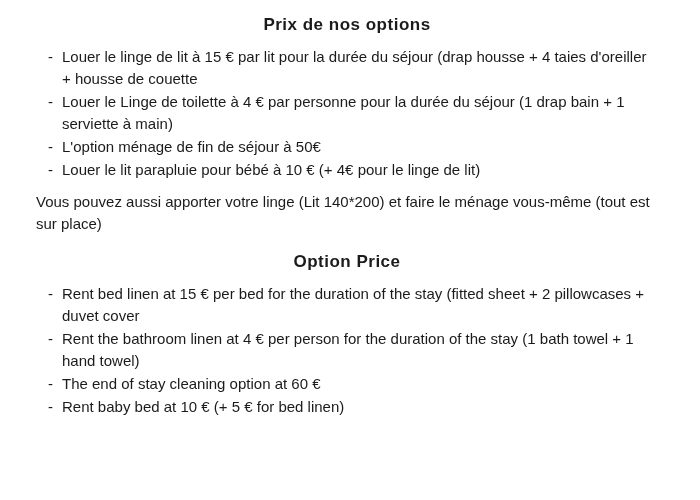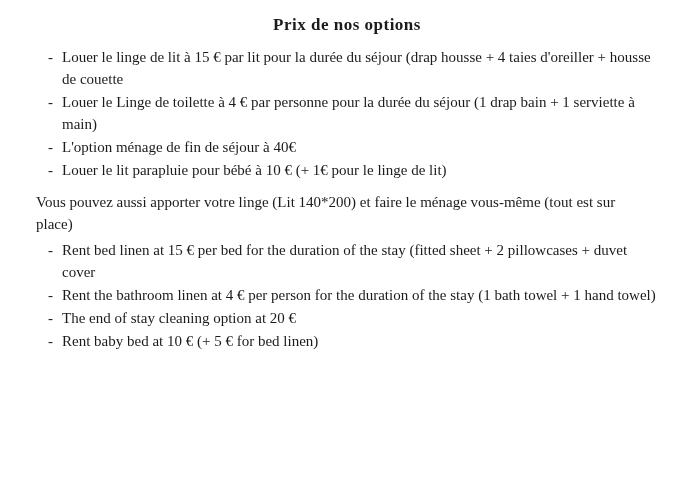--- a/index.html
+++ b/index.html
@@ -6,21 +6,21 @@
     margin: 0;
     padding: 0;
     background: #ffffff;
   }
   .page {
     width: 700px;
     height: 500px;
     box-sizing: border-box;
     background: #ffffff;
     color: #1b1b1b;
-    font-family: Liberation Serif, serif;
+    font-family: Liberation Sans, sans-serif;
     font-size: 15px;
     line-height: 22px;
     padding: 8px 42px 0 36px;
     overflow: hidden;
   }
   .section-title {
     font-size: 17px;
     font-weight: 700;
     text-align: center;
     margin: 6px 0 10px 0;
@@ -63,43 +63,44 @@
     <li>
       <span class="dash">-</span>
       <span class="li-text">Louer le linge de lit à 15 € par lit pour la durée du séjour (drap housse + 4 taies d'oreiller + housse de couette</span>
     </li>
     <li>
       <span class="dash">-</span>
       <span class="li-text">Louer le Linge de toilette à 4 € par personne pour la durée du séjour  (1 drap bain + 1 serviette à main)</span>
     </li>
     <li>
       <span class="dash">-</span>
-      <span class="li-text">L'option ménage de fin de séjour à 40€</span>
+      <span class="li-text">L'option ménage de fin de séjour à 50€</span>
     </li>
     <li>
       <span class="dash">-</span>
-      <span class="li-text">Louer le lit parapluie pour bébé à 10 € (+ 1€ pour le  linge de lit)</span>
+      <span class="li-text">Louer le lit parapluie pour bébé à 10 € (+ 4€ pour le  linge de lit)</span>
     </li>
   </ul>
 
   <p class="note">Vous pouvez aussi apporter votre linge (Lit 140*200) et faire le ménage vous-même (tout est sur place)</p>
 
+  <h1 class="section-title second">Option Price</h1>
 
   <ul class="bullet-list">
     <li>
       <span class="dash">-</span>
       <span class="li-text">Rent bed linen at 15 € per bed for the duration of the stay (fitted sheet + 2 pillowcases + duvet cover</span>
     </li>
     <li>
       <span class="dash">-</span>
       <span class="li-text">Rent the bathroom linen at 4 € per person for the duration of the stay (1 bath towel + 1 hand towel)</span>
     </li>
     <li>
       <span class="dash">-</span>
-      <span class="li-text">The end of stay cleaning option at 20 €</span>
+      <span class="li-text">The end of stay cleaning option at 60 €</span>
     </li>
     <li>
       <span class="dash">-</span>
       <span class="li-text">Rent baby bed at 10 € (+ 5 € for bed linen)</span>
     </li>
   </ul>
 
 
 </div>
 

